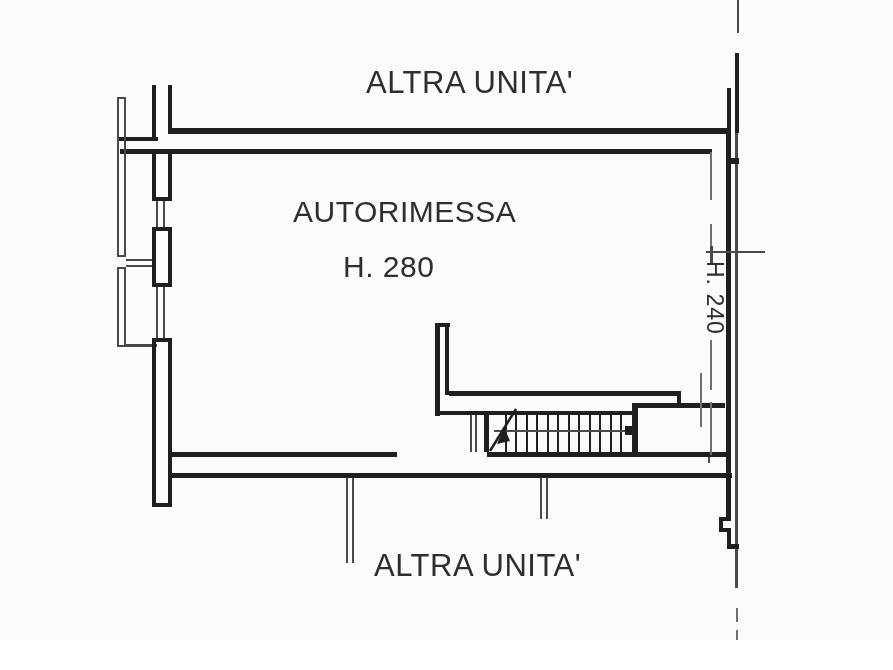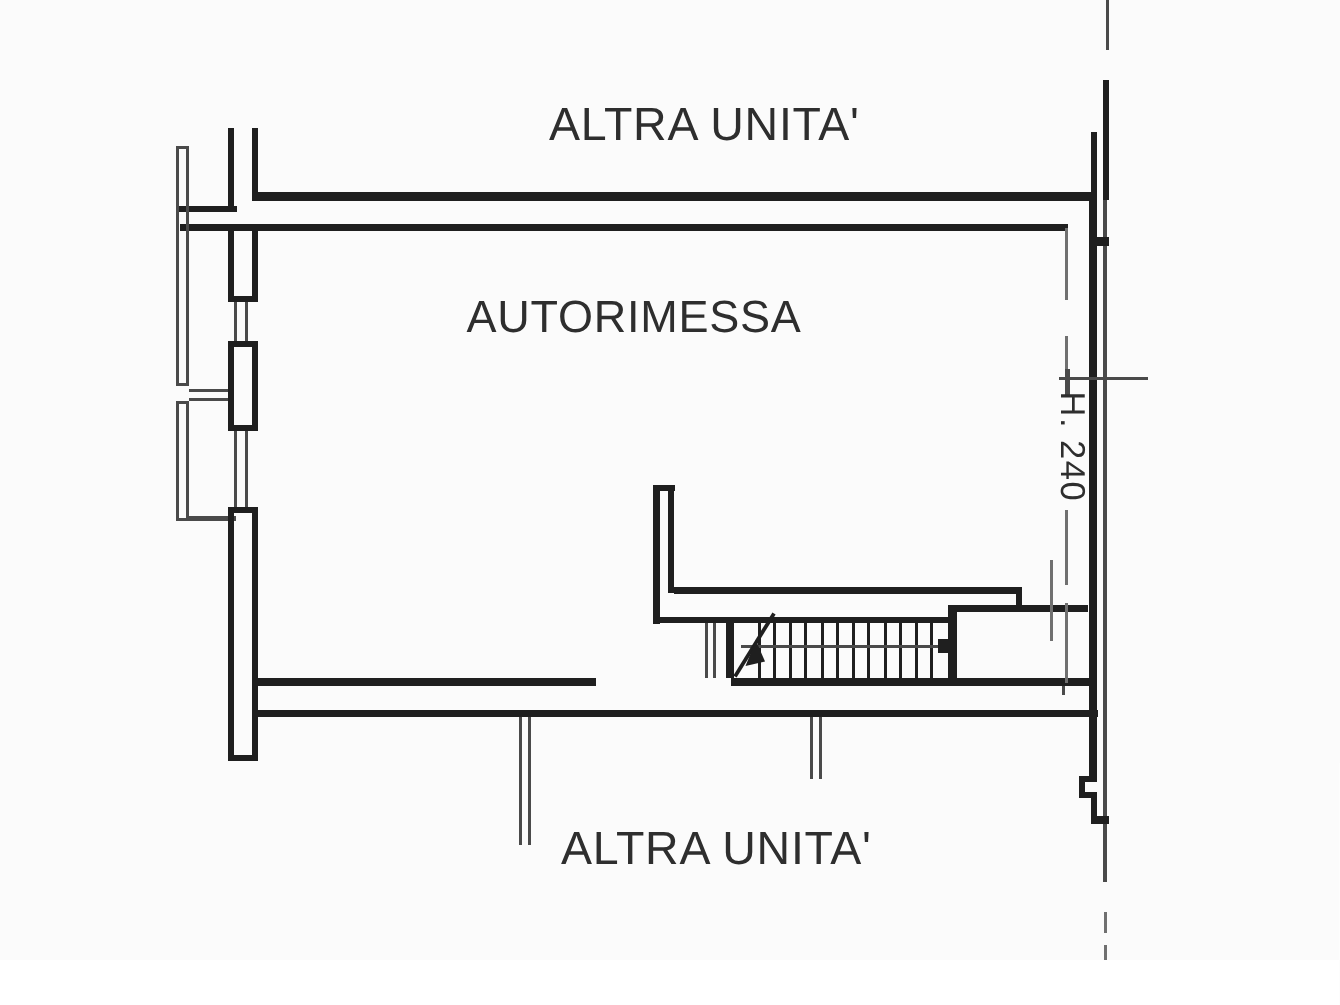--- a/index.html
+++ b/index.html
@@ -171,20 +171,21 @@
       <rect class="dash" x="710" y="402" width="2" height="53"></rect>
       <rect class="dash" x="700" y="373" width="2" height="54"></rect>
       <rect class="thin" x="706" y="251" width="59" height="2"></rect>
       <rect class="thin" x="710" y="246" width="3" height="18"></rect>
       <rect class="thin" x="708" y="457" width="2" height="6"></rect>
     </g>
   </svg>
 
   <div class="plan-label label-large" style="left:366px; top:67px;">ALTRA UNITA'</div>
 
-  <div class="plan-label label-room" style="left:311px; top:197px;">AUTORIMESSA</div>
+  <div class="plan-label label-room" style="left:293px; top:197px;">AUTORIMESSA</div>
 
+  <div class="plan-label label-room" style="left:343px; top:252px;">H. 280</div>
 
   <div class="plan-label label-rotated" style="left:703px; top:261px;">H. 240</div>
 
   <div class="plan-label label-large" style="left:374px; top:550px;">ALTRA UNITA'</div>
 
 </div>
 
 </body></html>

